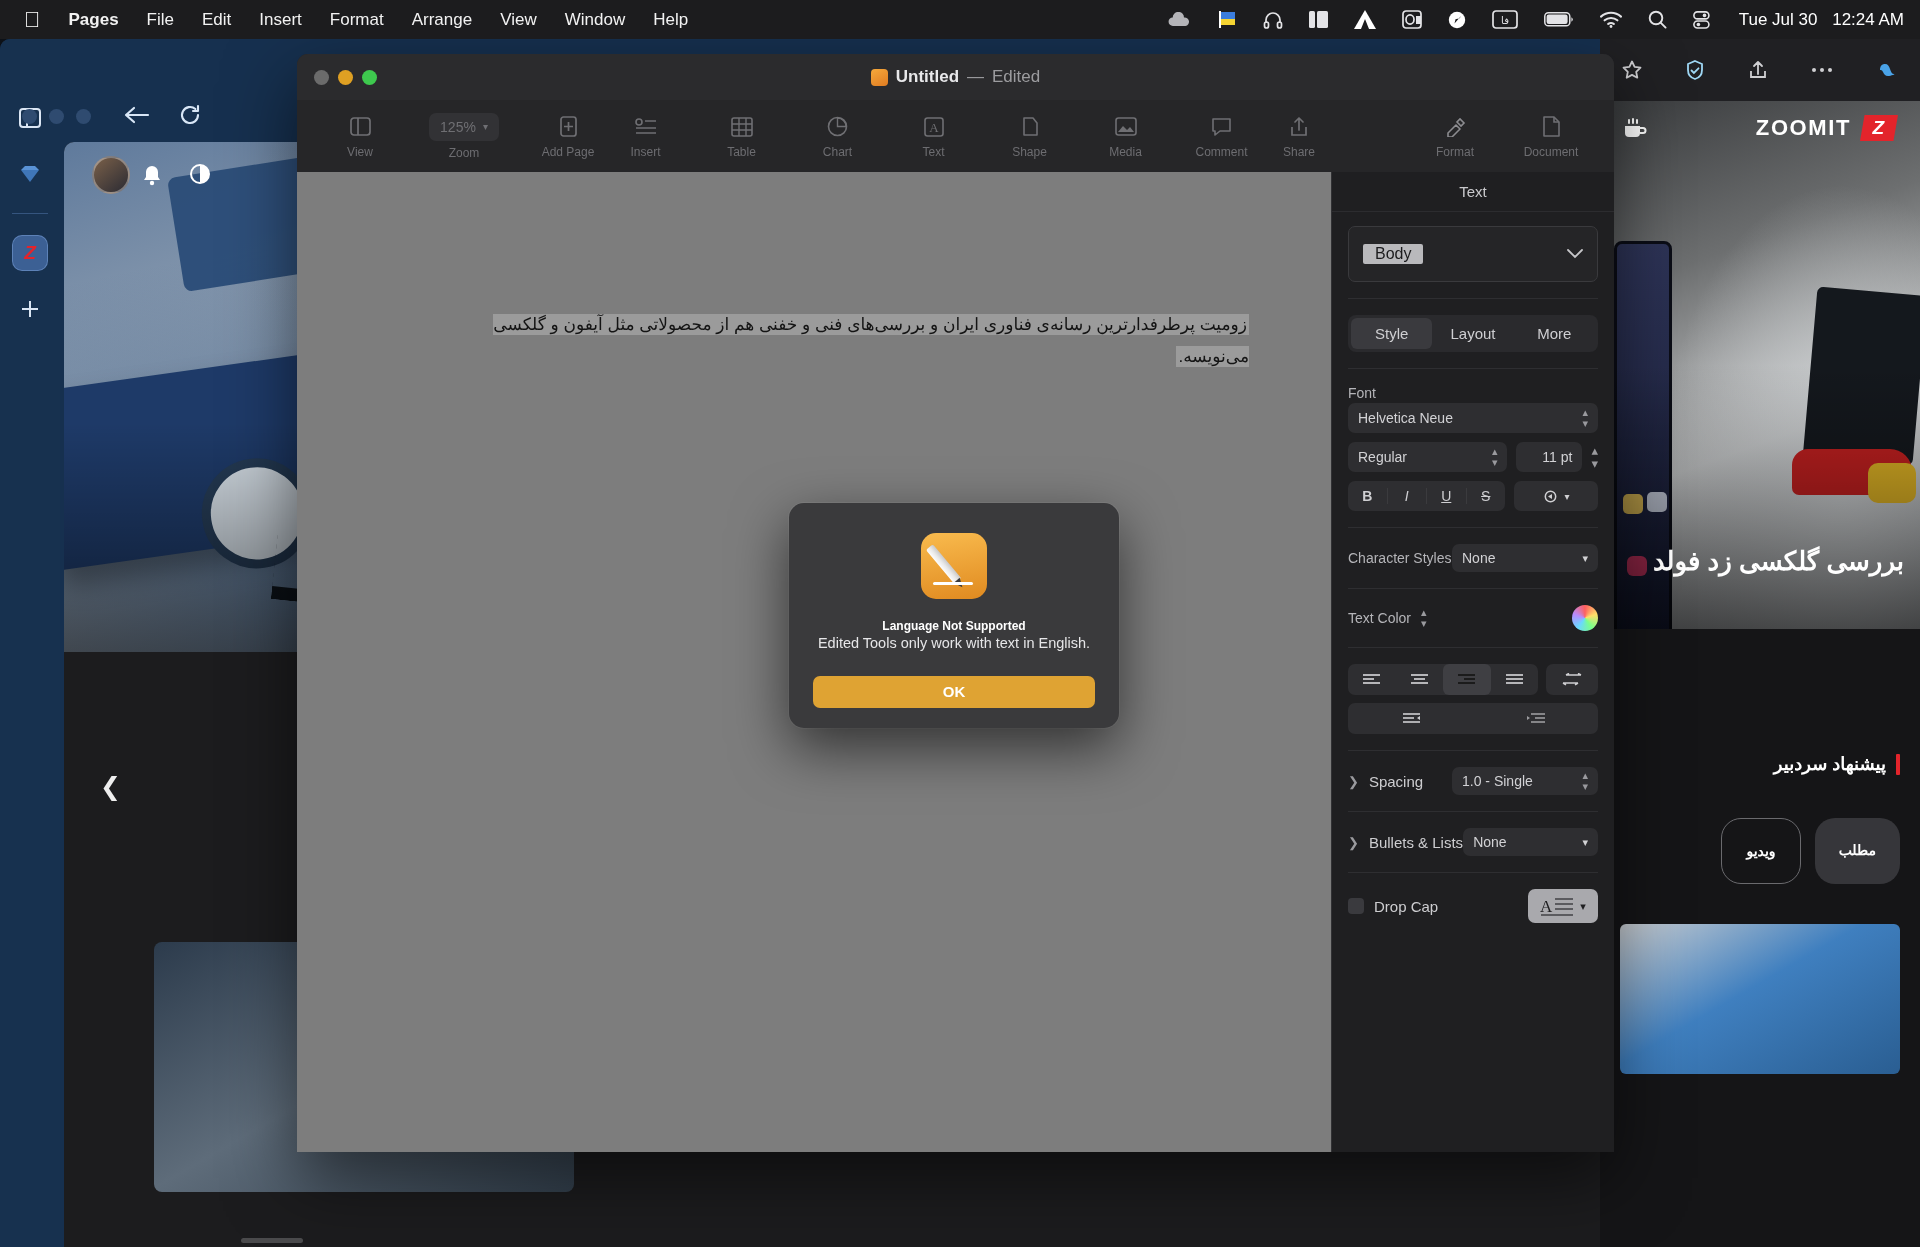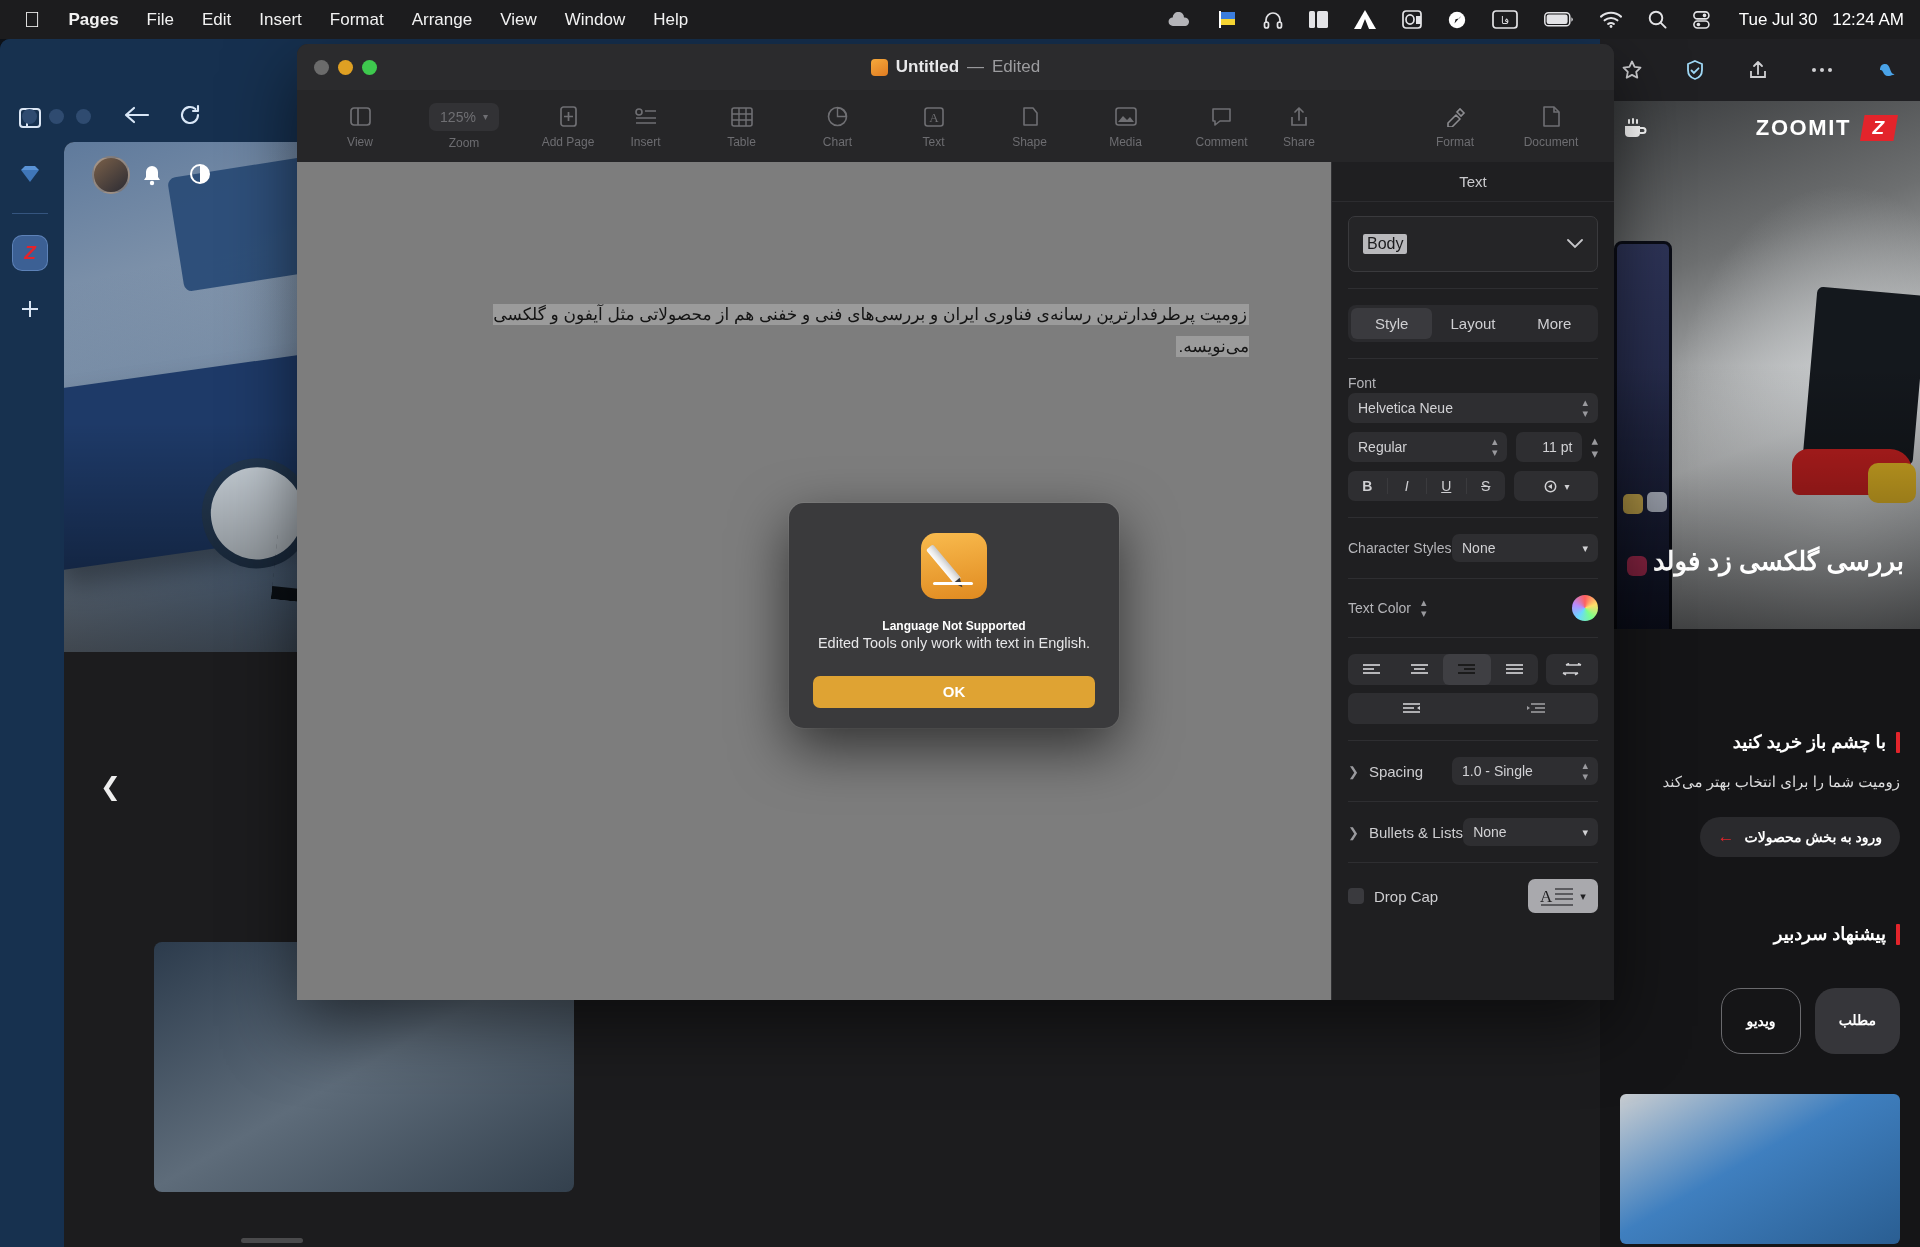--- a/index.html
+++ b/index.html
@@ -190,21 +190,21 @@
     margin: 18px 20px 0 20px; height: 150px; border-radius: 6px;
     background: linear-gradient(150deg,#c9cdd1 0%, #3f7fbf 45%, #2a5e92 100%);
   }
   .rp-scrollbar {
     position:absolute; right: 2px; top: 110px; width: 4px; height: 175px;
     background:#6d6d72; border-radius: 3px;
   }
 
   
   .pages-win {
-    position:absolute; left: 297px; top: 44px; width: 1317px; height: 956px;
+    position:absolute; left: 297px; top: 54px; width: 1317px; height: 1098px;
     background: #262628; border-radius: 11px 11px 0 0;
     box-shadow: 0 26px 70px rgba(0,0,0,.55);
     overflow: hidden; z-index: 40;
   }
   .pw-titlebar {
     position:relative; height: 46px; background: #2b2b2d;
     display:flex; align-items:center;
   }
   .traffic { display:flex; gap: 9px; padding-left: 17px; }
   .tl { width: 15px; height: 15px; border-radius:50%; }
@@ -254,21 +254,21 @@
   .ins-title {
     height: 40px; display:flex; align-items:center; justify-content:center;
     font-size: 15px; color:#c9c9cc; border-bottom:1px solid #2c2c2f;
   }
   .ins-pad { padding: 14px 16px; }
   .ins-select {
     background:#252527; border:1px solid #3a3a3d; border-radius: 7px;
     height: 56px; display:flex; align-items:center; justify-content:space-between;
     padding: 0 14px; font-size: 16px; color:#dcdcdf;
   }
-  .ins-select .hl { background:#b9b9bc; color:#1b1b1d; padding: 1px 4px; border-radius:2px; }
+  .ins-select .hl { background:#b9b9bc; color:#1b1b1d; padding: 1px 12px; border-radius:2px; }
   .seg {
     display:flex; background:#2a2a2d; border-radius: 8px; padding: 3px;
     margin: 14px 0 0 0;
   }
   .seg-item {
     flex:1; text-align:center; padding: 7px 0; font-size: 15px;
     color:#cfcfd2; border-radius: 6px;
   }
   .seg-item.active { background:#3a3a3e; }
   .hr { height:1px; background:#2e2e31; margin: 16px 0; }
@@ -521,31 +521,20 @@
         <div class="phone-ico" style="left:30px;top:248px;background:#cfd6e6"></div>
         <div class="phone-ico" style="left:10px;top:312px;background:#e03a6d;border-radius:6px"></div>
       </div>
       <div class="tablet-mock"></div>
       <div class="toy-car"></div>
       <div class="toy-car2"></div>
       <div class="rp-hero-title">بررسی گلکسی زد فولد</div>
     </div>
 
     <div style="position:absolute;left:0;top:670px;width:320px;">
-      <div class="rp-section">
-        <div class="sec-head">
-          <div class="sec-bar"></div>
-          <div class="sec-title">با چشم باز خرید کنید</div>
-        </div>
-        <div class="sec-sub">زومیت شما را برای انتخاب بهتر می‌کند</div>
-        <div class="pill-btn">
-          <span>ورود به بخش محصولات</span>
-          <span class="pill-arrow">←</span>
-        </div>
-      </div>
       <div class="rp-section" style="padding-top:44px">
         <div class="sec-head">
           <div class="sec-bar"></div>
           <div class="sec-title">پیشنهاد سردبیر</div>
         </div>
         <div class="chip-row">
           <div class="chip solid">مطلب</div>
           <div class="chip outline">ویدیو</div>
         </div>
       </div>

